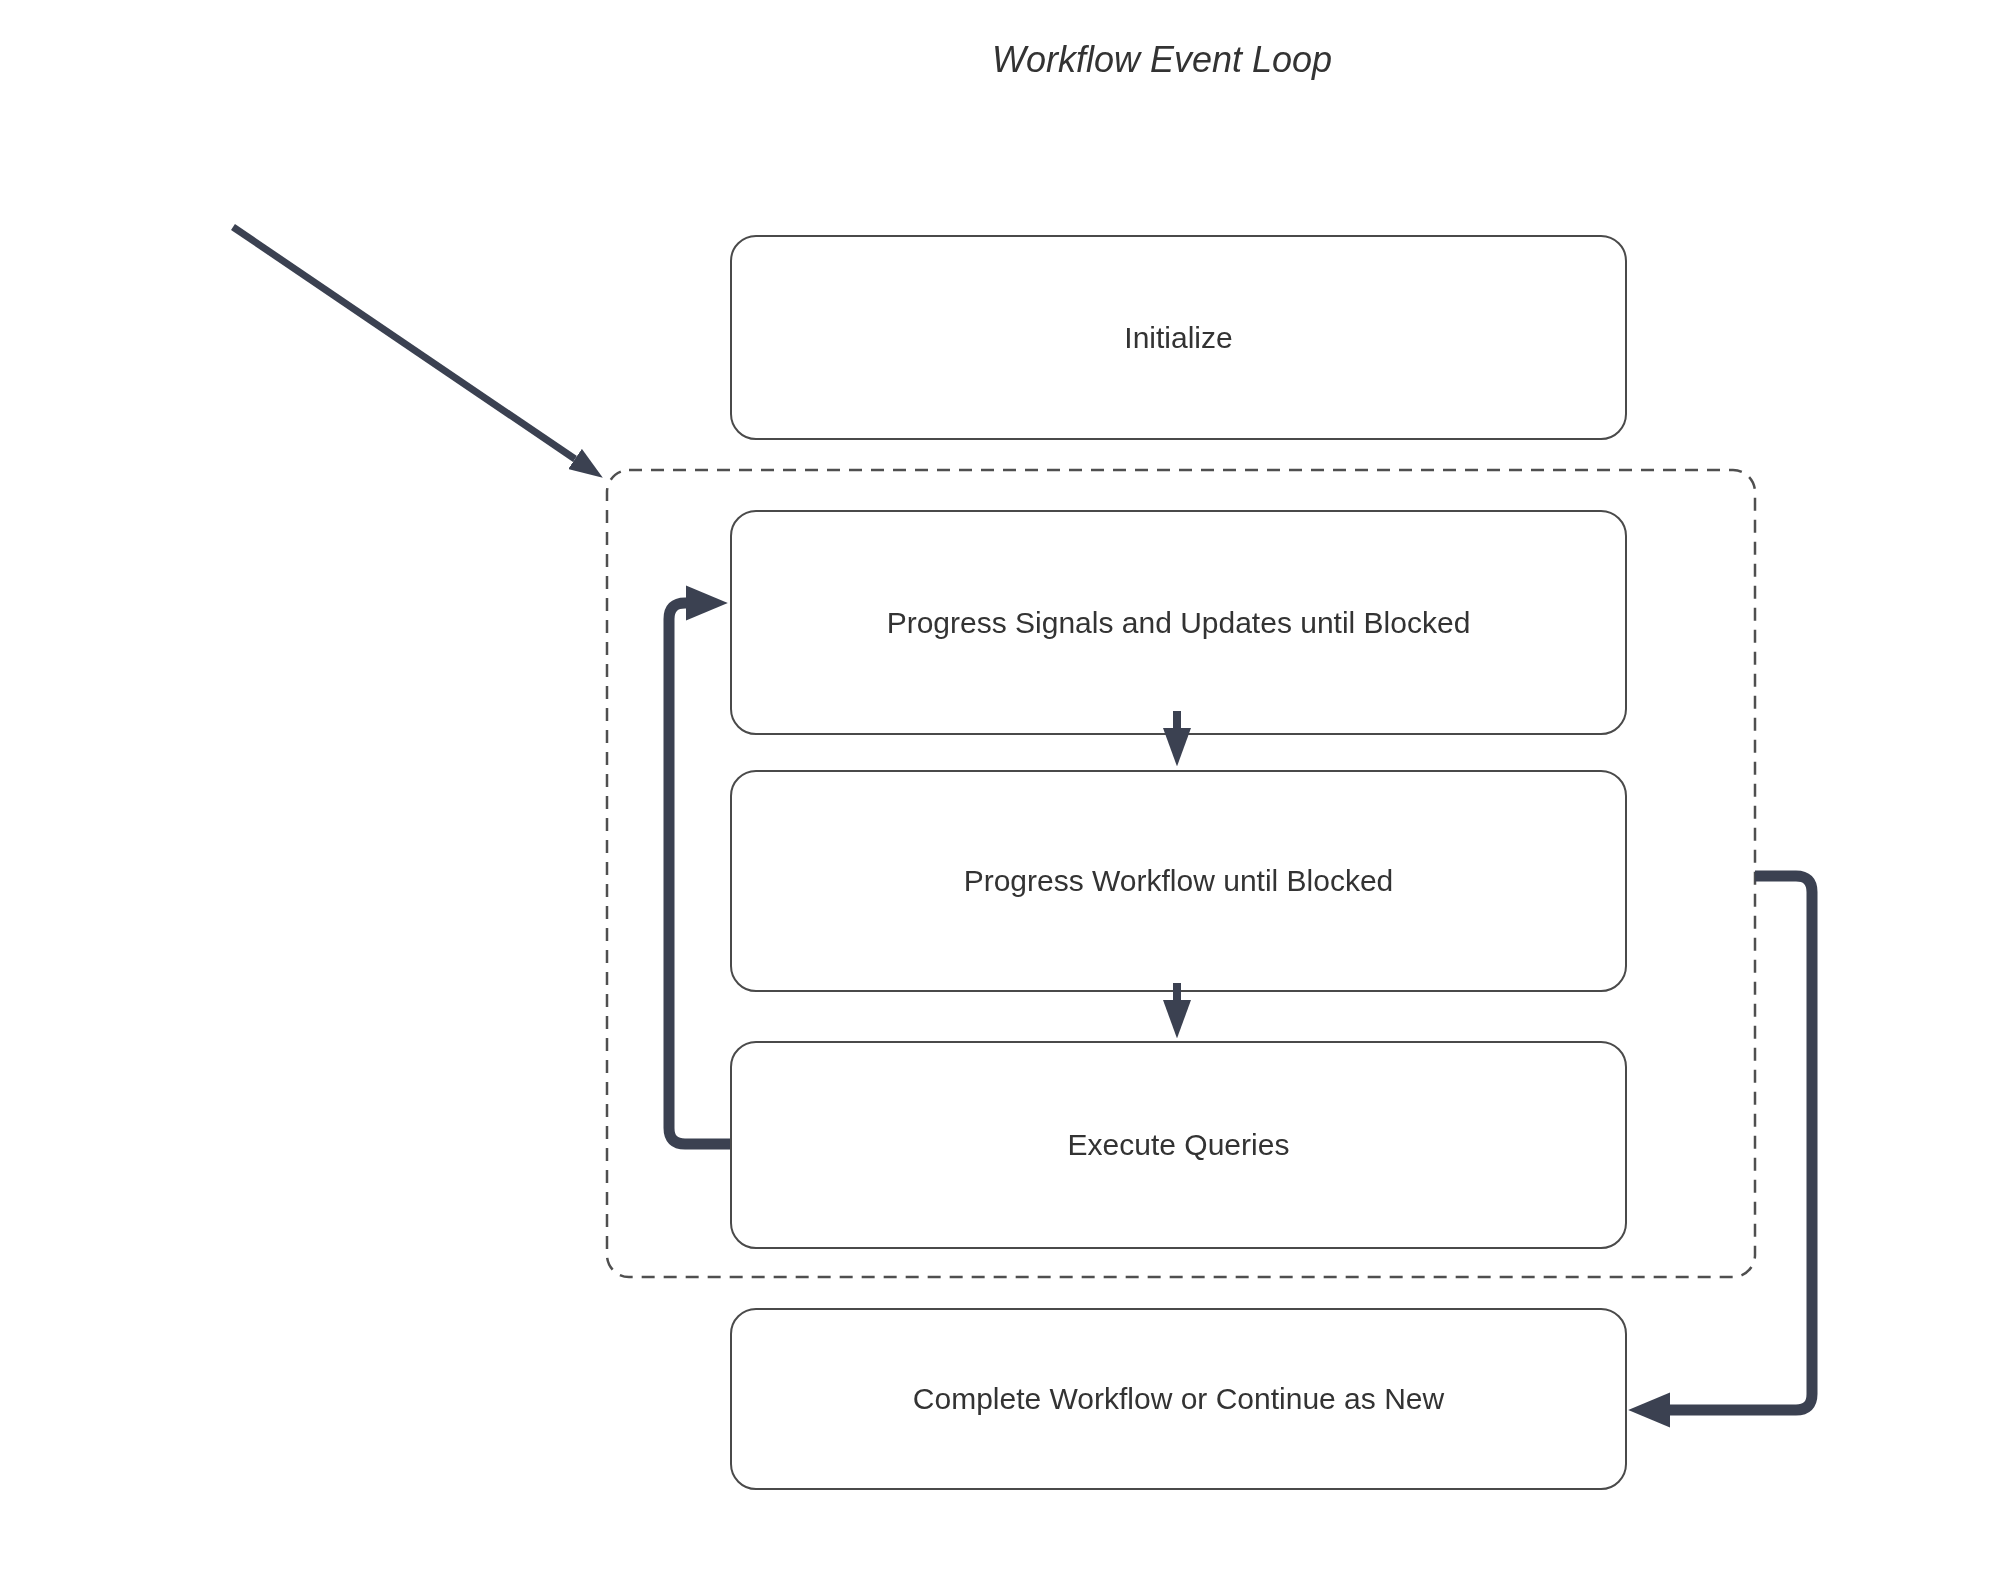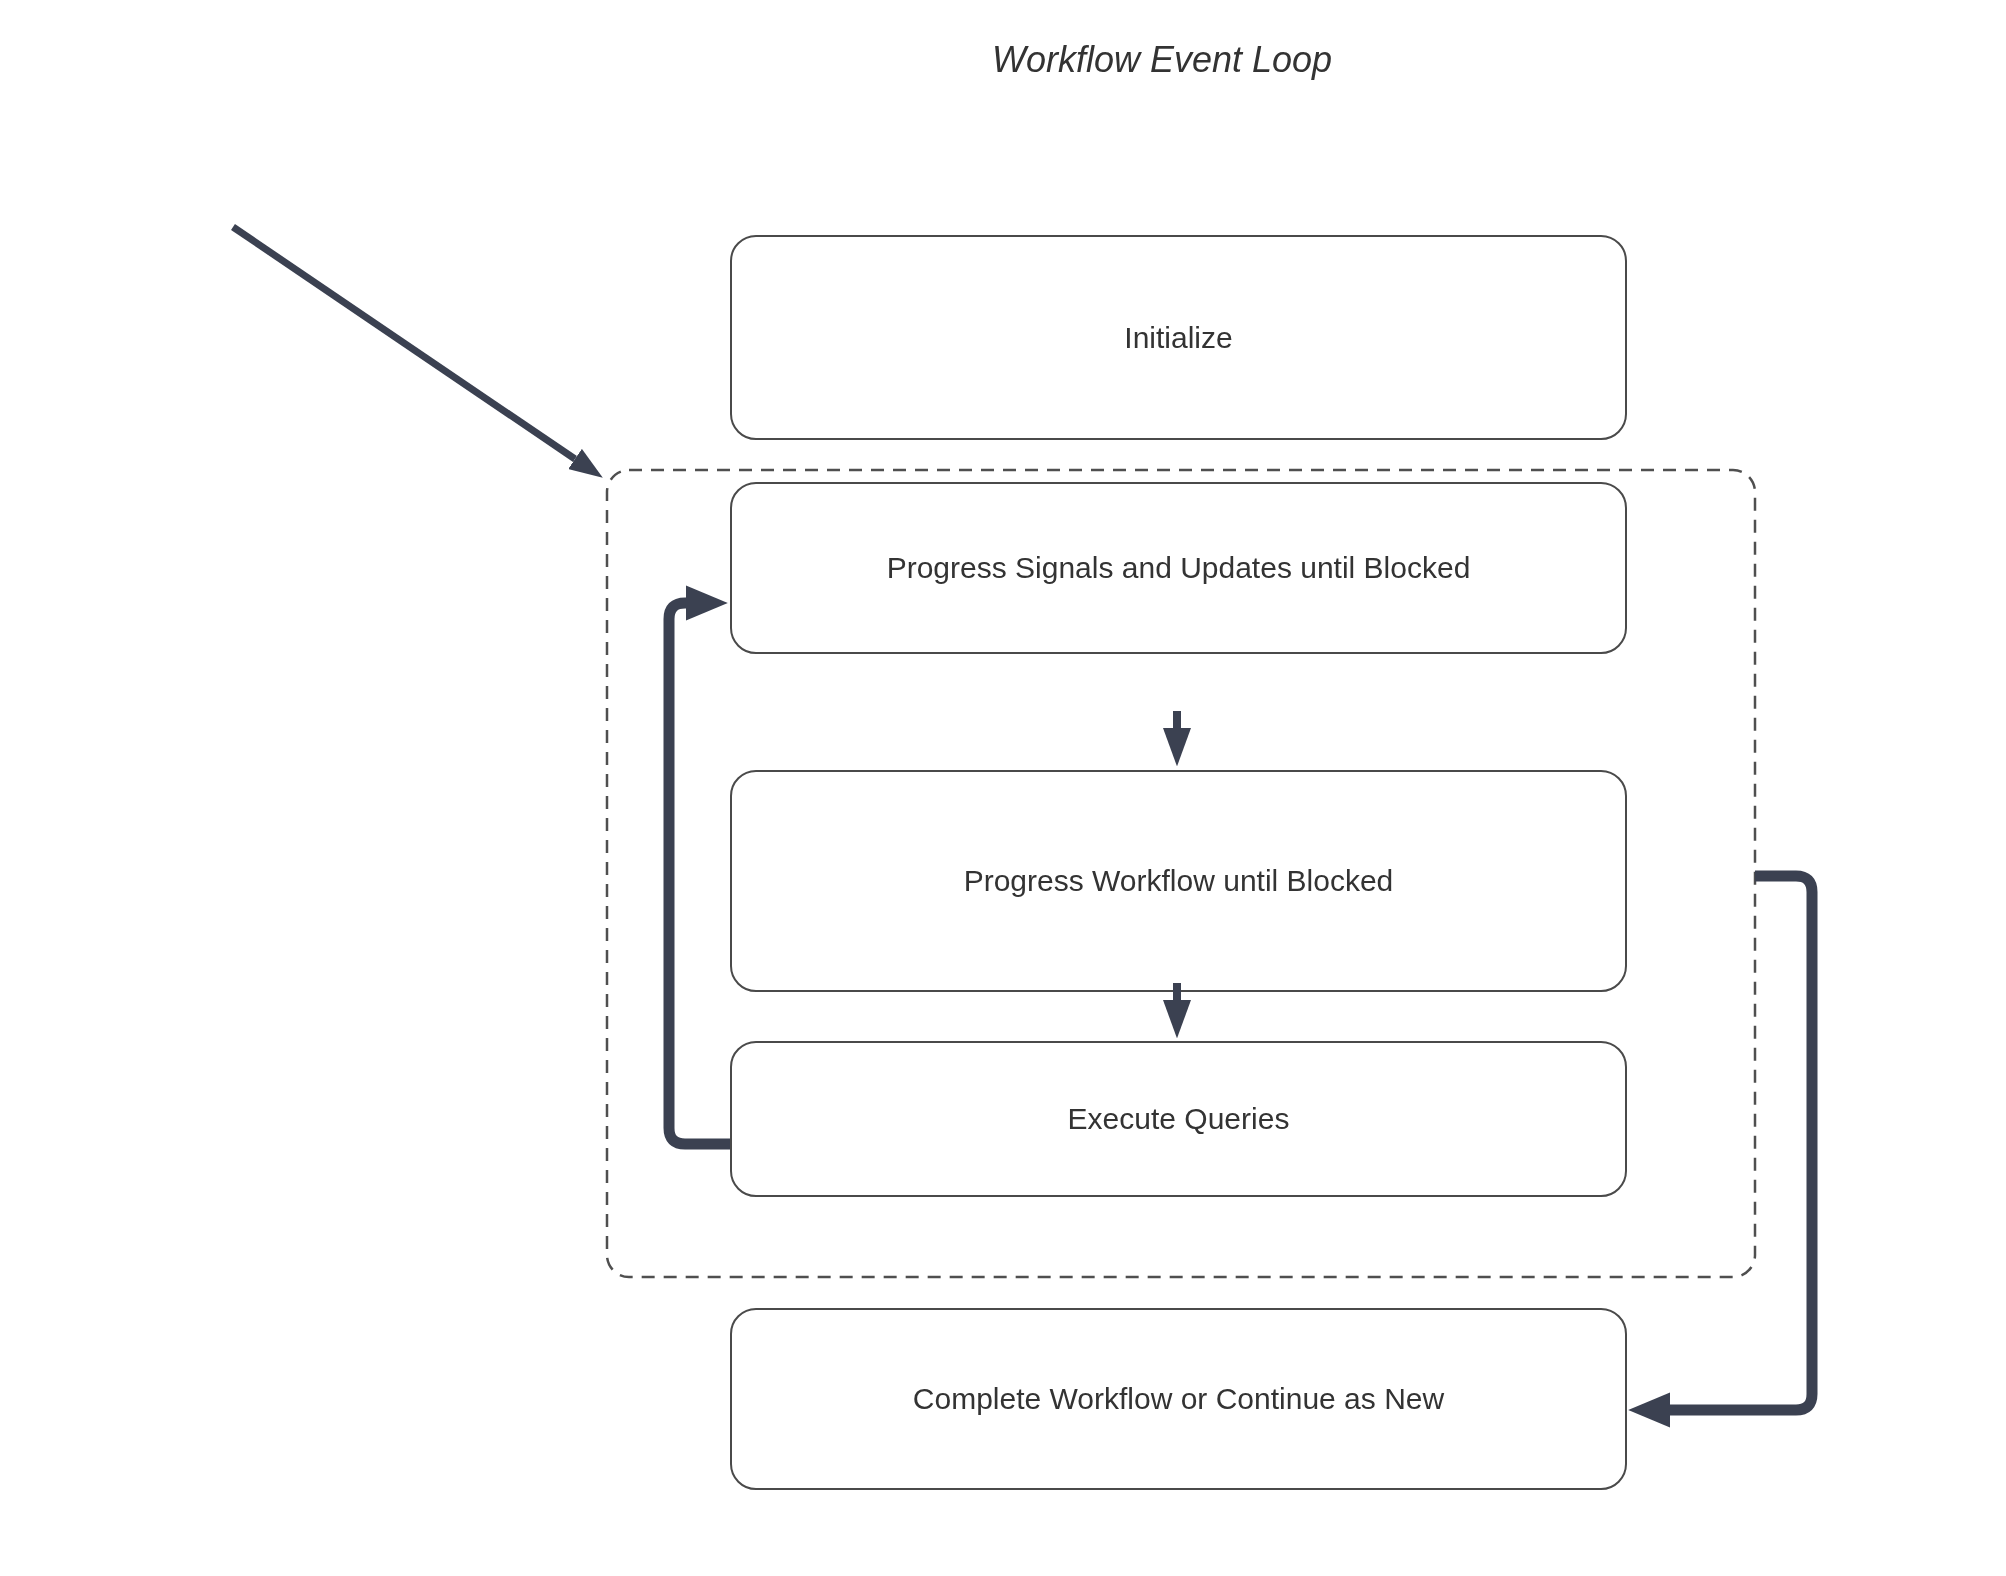--- a/index.html
+++ b/index.html
@@ -48,23 +48,23 @@
     border-radius: 26px;
     display: flex;
     align-items: center;
     justify-content: center;
     text-align: center;
     font-size: 30px;
     color: #333333;
     padding: 0 40px;
   }
   .node-initialize { top: 235px; height: 205px; }
-  .node-progress-signals { top: 482px; height: 172px; }
+  .node-progress-signals { top: 510px; height: 225px; }
   .node-progress-workflow { top: 770px; height: 222px; }
-  .node-execute-queries { top: 1041px; height: 156px; }
+  .node-execute-queries { top: 1041px; height: 208px; }
   .node-complete { top: 1308px; height: 182px; }
   svg.wires {
     position: absolute;
     left: 0;
     top: 0;
     width: 2006px;
     height: 1576px;
     pointer-events: none;
   }
 </style>

